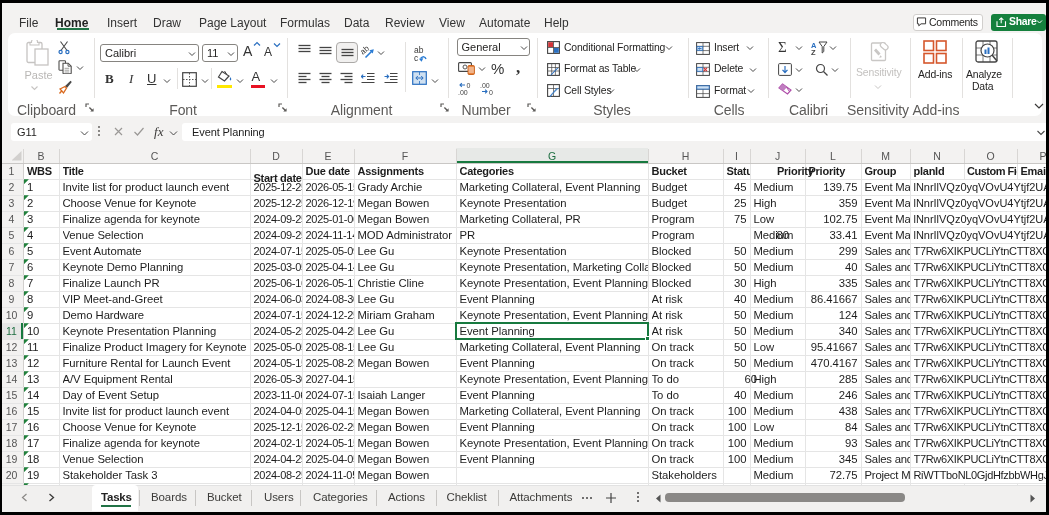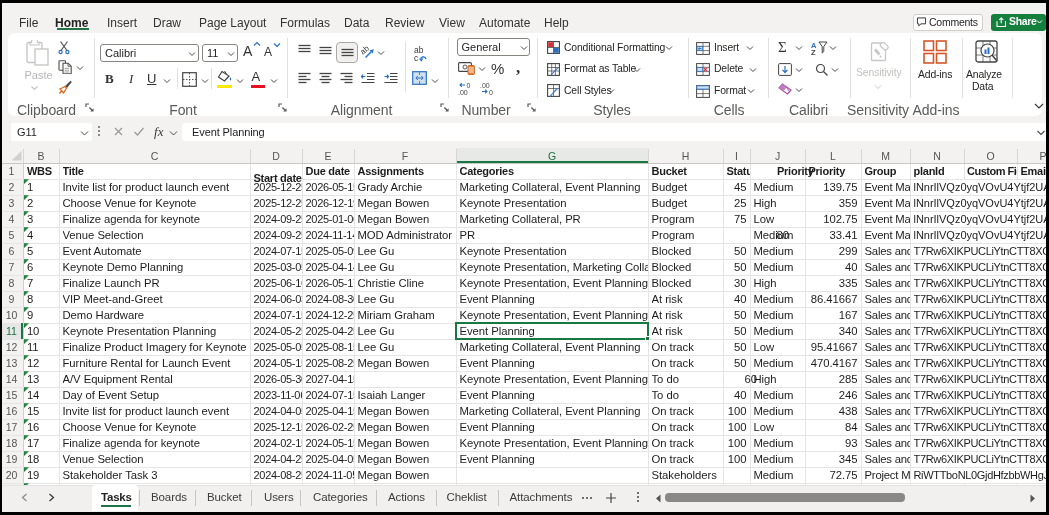--- a/index.html
+++ b/index.html
@@ -698,21 +698,21 @@
 <div class="a gtri" style="left:23.9px;top:291.2px"></div>
 <div class="a cell" style="left:26.9px;top:306.5px;width:32.1px;">9</div>
 <div class="a cell" style="left:62.5px;top:306.5px;width:187.5px;">Demo Hardware</div>
 <div class="a cell dt" style="left:253.5px;top:306.5px;width:48.5px;">2024-07-15</div>
 <div class="a cell dt" style="left:305.5px;top:306.5px;width:48.5px;">2024-12-25</div>
 <div class="a cell" style="left:357.5px;top:306.5px;width:98.5px;">Miriam Graham</div>
 <div class="a cell" style="left:459.5px;top:306.5px;width:188.5px;">Keynote Presentation, Event Planning</div>
 <div class="a cell" style="left:651.5px;top:306.5px;width:71.5px;">At risk</div>
 <div class="a cell" style="left:723px;top:306.5px;width:23.5px;text-align:right;">50</div>
 <div class="a cell" style="left:753.5px;top:306.5px;width:51.5px;">Medium</div>
-<div class="a cell" style="left:805px;top:306.5px;width:52.5px;text-align:right;">167</div>
+<div class="a cell" style="left:805px;top:306.5px;width:52.5px;text-align:right;">124</div>
 <div class="a cell grp" style="left:864.5px;top:306.5px;width:45.5px;">Sales and Marketing</div>
 <div class="a" style="left:910px;top:306.5px;width:136px;height:16.0px;overflow:hidden">
     <div class="cell pid" style="position:absolute;left:3.5px;top:0">T7Rw6XIKPUCLiYtnCTT8XGQAEnBu</div>
   </div>
 <div class="a gtri" style="left:23.9px;top:307.2px"></div>
 <div class="a cell" style="left:26.9px;top:322.5px;width:32.1px;">10</div>
 <div class="a cell" style="left:62.5px;top:322.5px;width:187.5px;">Keynote Presentation Planning</div>
 <div class="a cell dt" style="left:253.5px;top:322.5px;width:48.5px;">2024-05-25</div>
 <div class="a cell dt" style="left:305.5px;top:322.5px;width:48.5px;">2025-04-25</div>
 <div class="a cell" style="left:357.5px;top:322.5px;width:98.5px;">Lee Gu</div>

